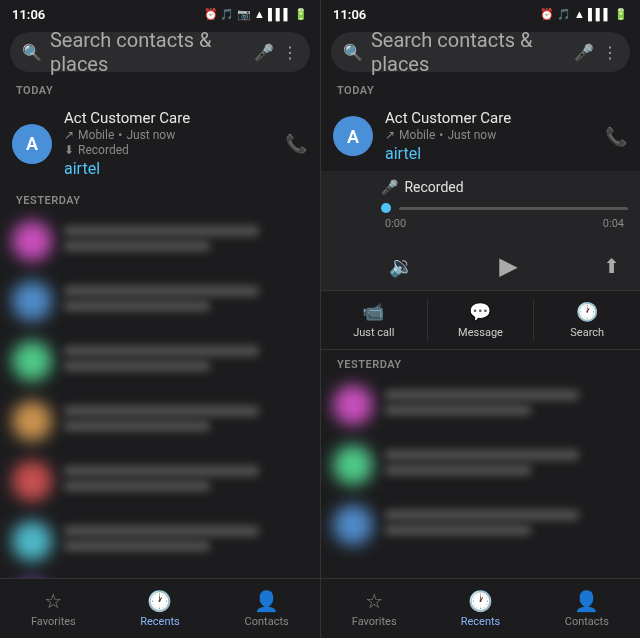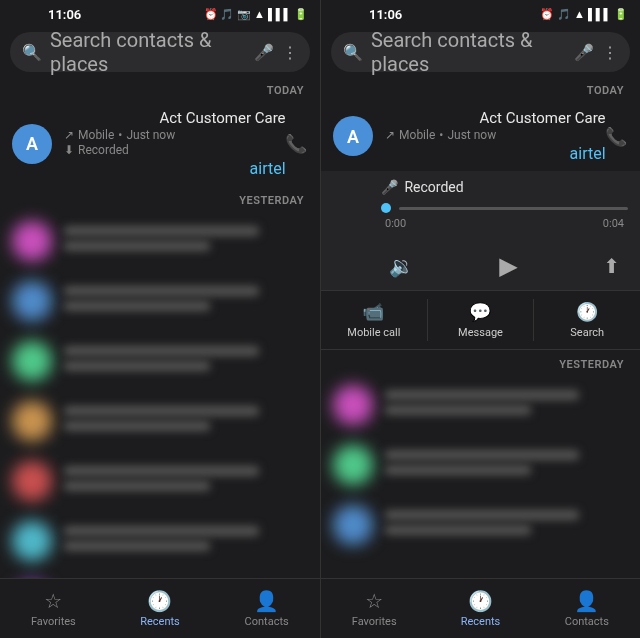--- a/index.html
+++ b/index.html
@@ -29,21 +29,20 @@
       justify-content: space-between;
       align-items: center;
       padding: 4px 12px 4px 12px;
       height: 28px;
       background: #1c1c1e;
     }
     .status-time {
       color: #fff;
       font-size: 13px;
       font-weight: 600;
-      margin-left: 36px;
     }
     .status-icons {
       display: flex;
       align-items: center;
       gap: 3px;
     }
     .status-icons span {
       color: #fff;
       font-size: 11px;
     }
@@ -270,21 +269,20 @@
     .action-divider {
       width: 1px;
       background: #333;
       margin: 8px 0;
     }
     .scroll-area {
       flex: 1;
       overflow-y: auto;
       overflow-x: hidden;
       padding-bottom: 92px;
-      text-align: right;
     }
     .scroll-area::-webkit-scrollbar { display: none; }
   </style>
 </head>
 <body>
 
 <div class="phone-panel">
   <div class="status-bar">
     <span class="status-time">11:06</span>
     <div class="status-icons">
@@ -460,21 +458,21 @@
       <div class="rec-controls">
         <span class="ctrl-icon">🔉</span>
         <span class="ctrl-icon" style="font-size:24px;">▶</span>
         <span class="ctrl-icon">⬆</span>
       </div>
     </div>
 
     <div class="action-row">
       <div class="action-btn">
         <span class="action-btn-icon">📹</span>
-        <span>Mobile call</span>
+        <span>Just call</span>
       </div>
       <div class="action-divider"></div>
       <div class="action-btn">
         <span class="action-btn-icon">💬</span>
         <span>Message</span>
       </div>
       <div class="action-divider"></div>
       <div class="action-btn">
         <span class="action-btn-icon">🕐</span>
         <span>Search</span>

